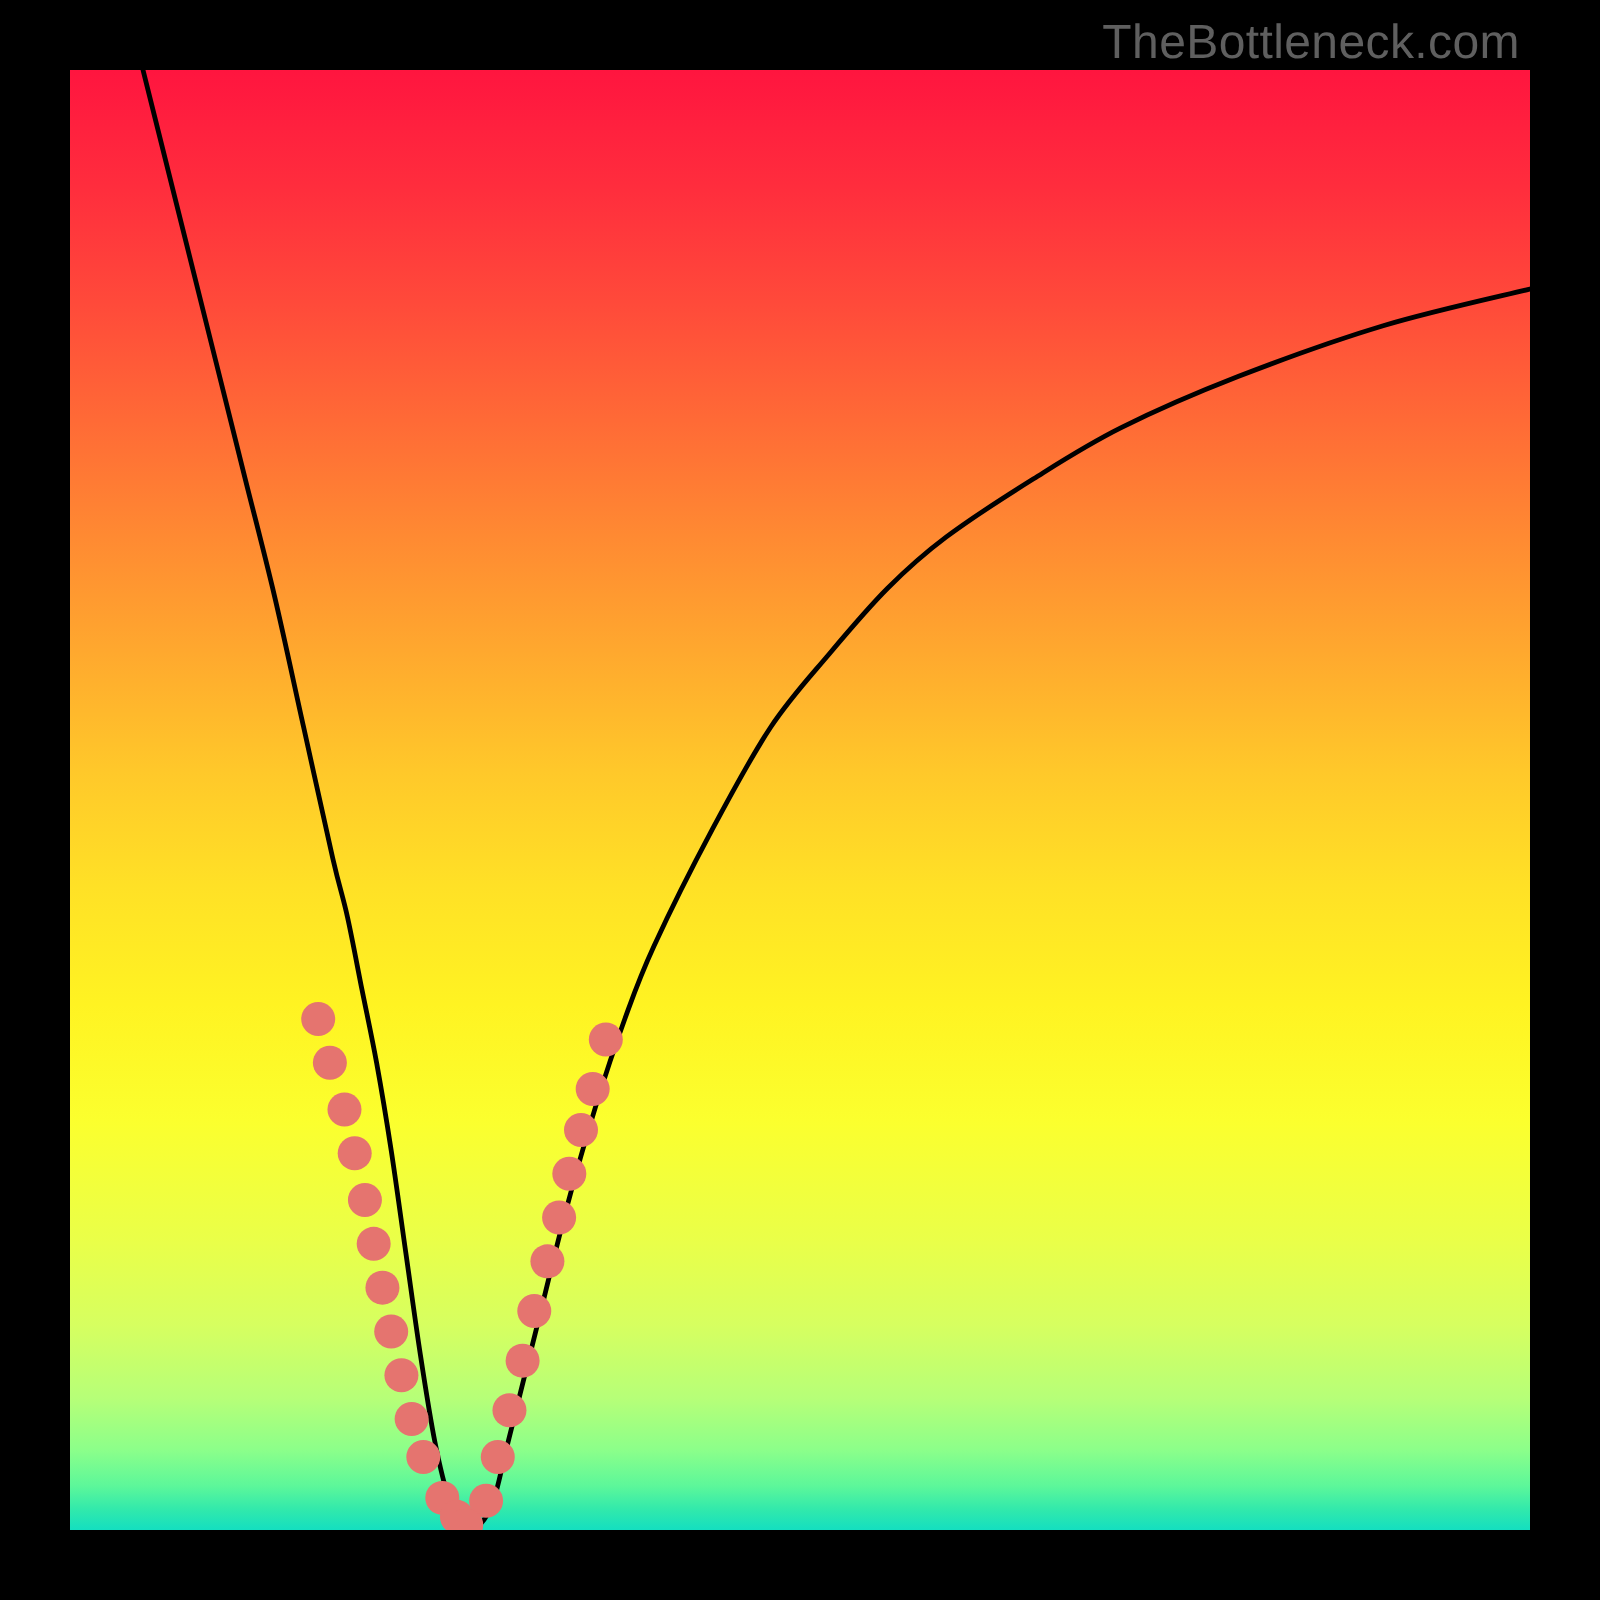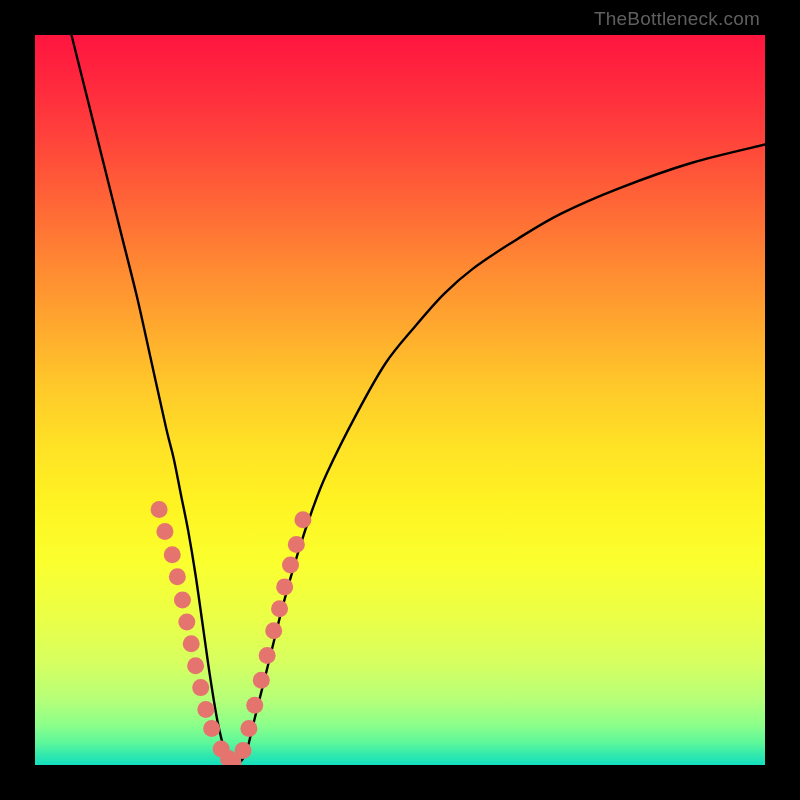--- a/index.html
+++ b/index.html
@@ -48,21 +48,21 @@
       #5cf79a 97%,
       #2fe8ad 98.7%,
       #14dfc0 100%
     );
   }
   .watermark {
     position: absolute;
     right: 40px;
     top: 8px;
     color: #5f5f5f;
-    font-size: 19px;
+    font-size: 24px;
     letter-spacing: 0.2px;
     font-family: Arial, Helvetica, sans-serif;
   }
   svg.curve {
     position: absolute;
     left: 0; top: 0;
     width: 100%; height: 100%;
     overflow: visible;
   }
   .dot {

